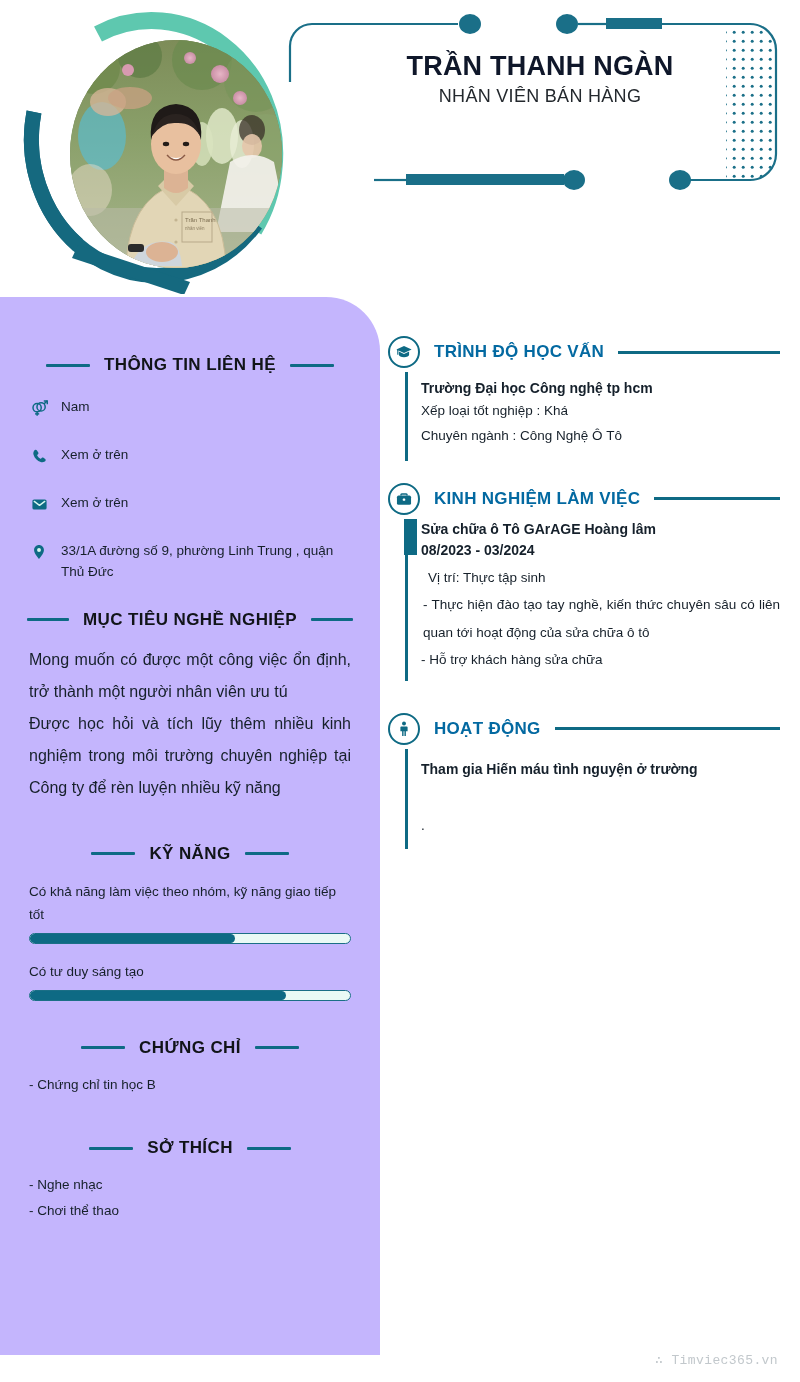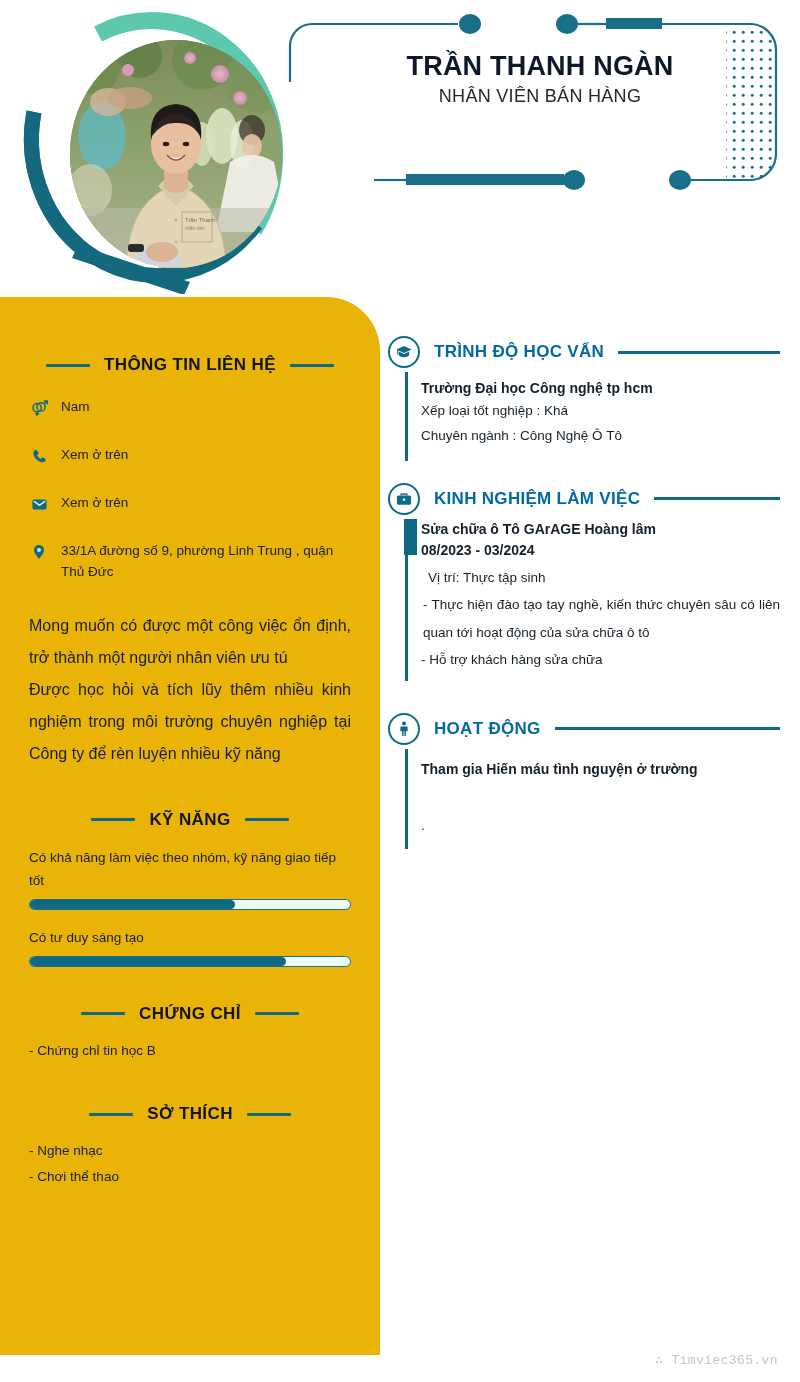--- a/index.html
+++ b/index.html
@@ -34,21 +34,21 @@
   }
   .cv-role {
     margin-top: 4px; font-size: 18px; font-weight: 400;
     color:#23282d; letter-spacing:.3px; white-space:nowrap;
   }
 
   
   .sidebar {
     position: absolute; left: 0; top: 297px;
     width: 380px; height: 1058px;
-    background: #eab308;
+    background: #c4b5fd;
     border-top-right-radius: 54px;
     padding: 0 29px;
   }
 
   .sec-head {
     display:flex; align-items:center; justify-content:center;
     gap: 14px; margin-top: 0;
   }
   .sec-head .rule { height:3px; background:#0e6a84; flex: 0 0 44px; border-radius:1px; }
   .sec-head .rule.short { flex: 0 0 42px; }
@@ -288,20 +288,25 @@
                 <path d="M12 1.6c-4.1 0-7.4 3.3-7.4 7.4 0 5.5 7.4 13.4 7.4 13.4s7.4-7.9 7.4-13.4c0-4.1-3.3-7.4-7.4-7.4z"></path>
                 <circle cx="12" cy="9" r="2.9" fill="#d7f7ee"></circle>
               </svg>
           </span>
           <span class="txt" style="max-width:282px">33/1A đường số 9, phường Linh Trung , quận Thủ Đức</span>
         </div>
       </div>
     </div>
 
     <div style="margin-top:22px;">
+      <div class="sec-head">
+        <span class="rule short"></span>
+        <span class="sec-title">MỤC TIÊU NGHỀ NGHIỆP</span>
+        <span class="rule short"></span>
+      </div>
       <div class="obj-text">
         <p>Mong muốn có được một công việc ổn định, trở thành một người nhân viên ưu tú</p>
         <p>Được học hỏi và tích lũy thêm nhiều kinh nghiệm trong môi trường chuyên nghiệp tại Công ty để rèn luyện nhiều kỹ năng</p>
       </div>
     </div>
 
     <div style="margin-top:40px;">
       <div class="sec-head">
         <span class="rule"></span>
         <span class="sec-title">KỸ NĂNG</span>

